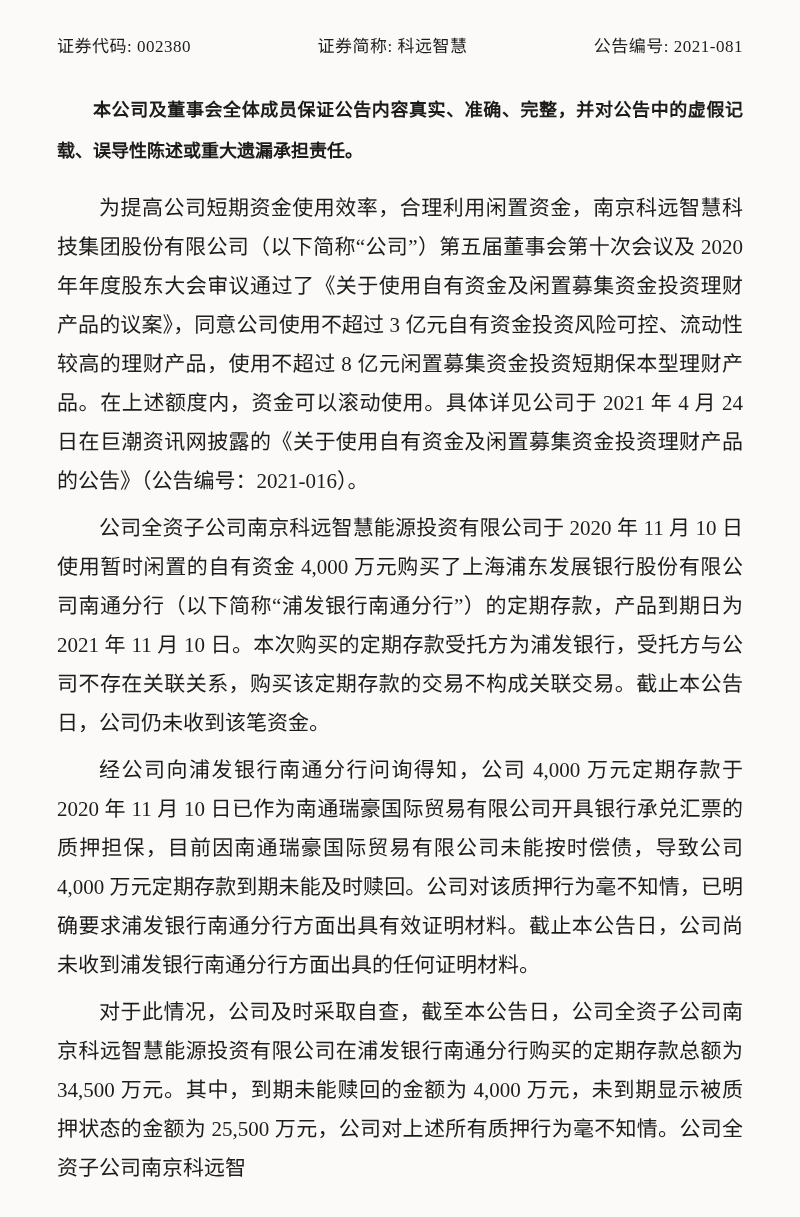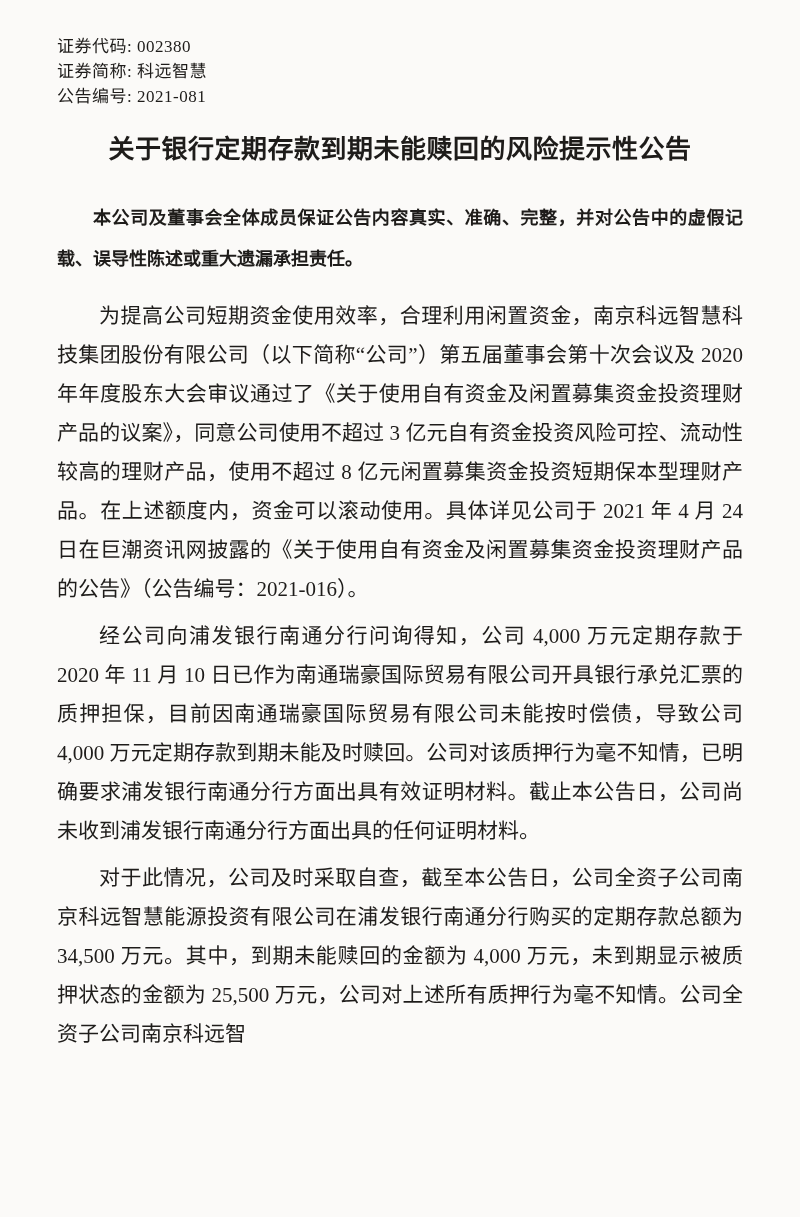--- a/index.html
+++ b/index.html
@@ -21,21 +21,20 @@
     padding: 26px 57px 0 57px;
     overflow: hidden;
   }
   .doc-header {
     display: flex;
     justify-content: space-between;
     align-items: baseline;
     font-size: 17px;
     letter-spacing: 0.5px;
     margin-top: 6px;
-    flex-direction: column;
   }
   .doc-header .hdr-item {
     white-space: nowrap;
   }
   .doc-title {
     text-align: center;
     font-family: "Liberation Sans", "DejaVu Sans", sans-serif;
     font-weight: 700;
     font-size: 26px;
     letter-spacing: 1px;
@@ -75,23 +74,23 @@
 
 <div class="page">
 
   <div class="doc-header">
     <span class="hdr-item">证券代码: 002380</span>
     <span class="hdr-item">证券简称: 科远智慧</span>
     <span class="hdr-item">公告编号: 2021-081</span>
   </div>
 
 
-  <h2 class="doc-subtitle">关于银行定期存款到期未能赎回的风险提示性公告</h2>
 
   <p class="disclaimer">本公司及董事会全体成员保证公告内容真实、准确、完整，并对公告中的虚假记载、误导性陈述或重大遗漏承担责任。</p>
 
   <div class="body-text">
     <p>为提高公司短期资金使用效率，合理利用闲置资金，南京科远智慧科技集团股份有限公司（以下简称“公司”）第五届董事会第十次会议及 2020 年年度股东大会审议通过了《关于使用自有资金及闲置募集资金投资理财产品的议案》，同意公司使用不超过 3 亿元自有资金投资风险可控、流动性较高的理财产品，使用不超过 8 亿元闲置募集资金投资短期保本型理财产品。在上述额度内，资金可以滚动使用。具体详见公司于 2021 年 4 月 24 日在巨潮资讯网披露的《关于使用自有资金及闲置募集资金投资理财产品的公告》（公告编号：2021-016）。</p>
+    <p>公司全资子公司南京科远智慧能源投资有限公司于 2020 年 11 月 10 日使用暂时闲置的自有资金 4,000 万元购买了上海浦东发展银行股份有限公司南通分行（以下简称“浦发银行南通分行”）的定期存款，产品到期日为 2021 年 11 月 10 日。本次购买的定期存款受托方为浦发银行，受托方与公司不存在关联关系，购买该定期存款的交易不构成关联交易。截止本公告日，公司仍未收到该笔资金。</p>
     <p>经公司向浦发银行南通分行问询得知，公司 4,000 万元定期存款于 2020 年 11 月 10 日已作为南通瑞豪国际贸易有限公司开具银行承兑汇票的质押担保，目前因南通瑞豪国际贸易有限公司未能按时偿债，导致公司 4,000 万元定期存款到期未能及时赎回。公司对该质押行为毫不知情，已明确要求浦发银行南通分行方面出具有效证明材料。截止本公告日，公司尚未收到浦发银行南通分行方面出具的任何证明材料。</p>
     <p>对于此情况，公司及时采取自查，截至本公告日，公司全资子公司南京科远智慧能源投资有限公司在浦发银行南通分行购买的定期存款总额为 34,500 万元。其中，到期未能赎回的金额为 4,000 万元，未到期显示被质押状态的金额为 25,500 万元，公司对上述所有质押行为毫不知情。公司全资子公司南京科远智</p>
   </div>
 
 </div>
 
 </body></html>

